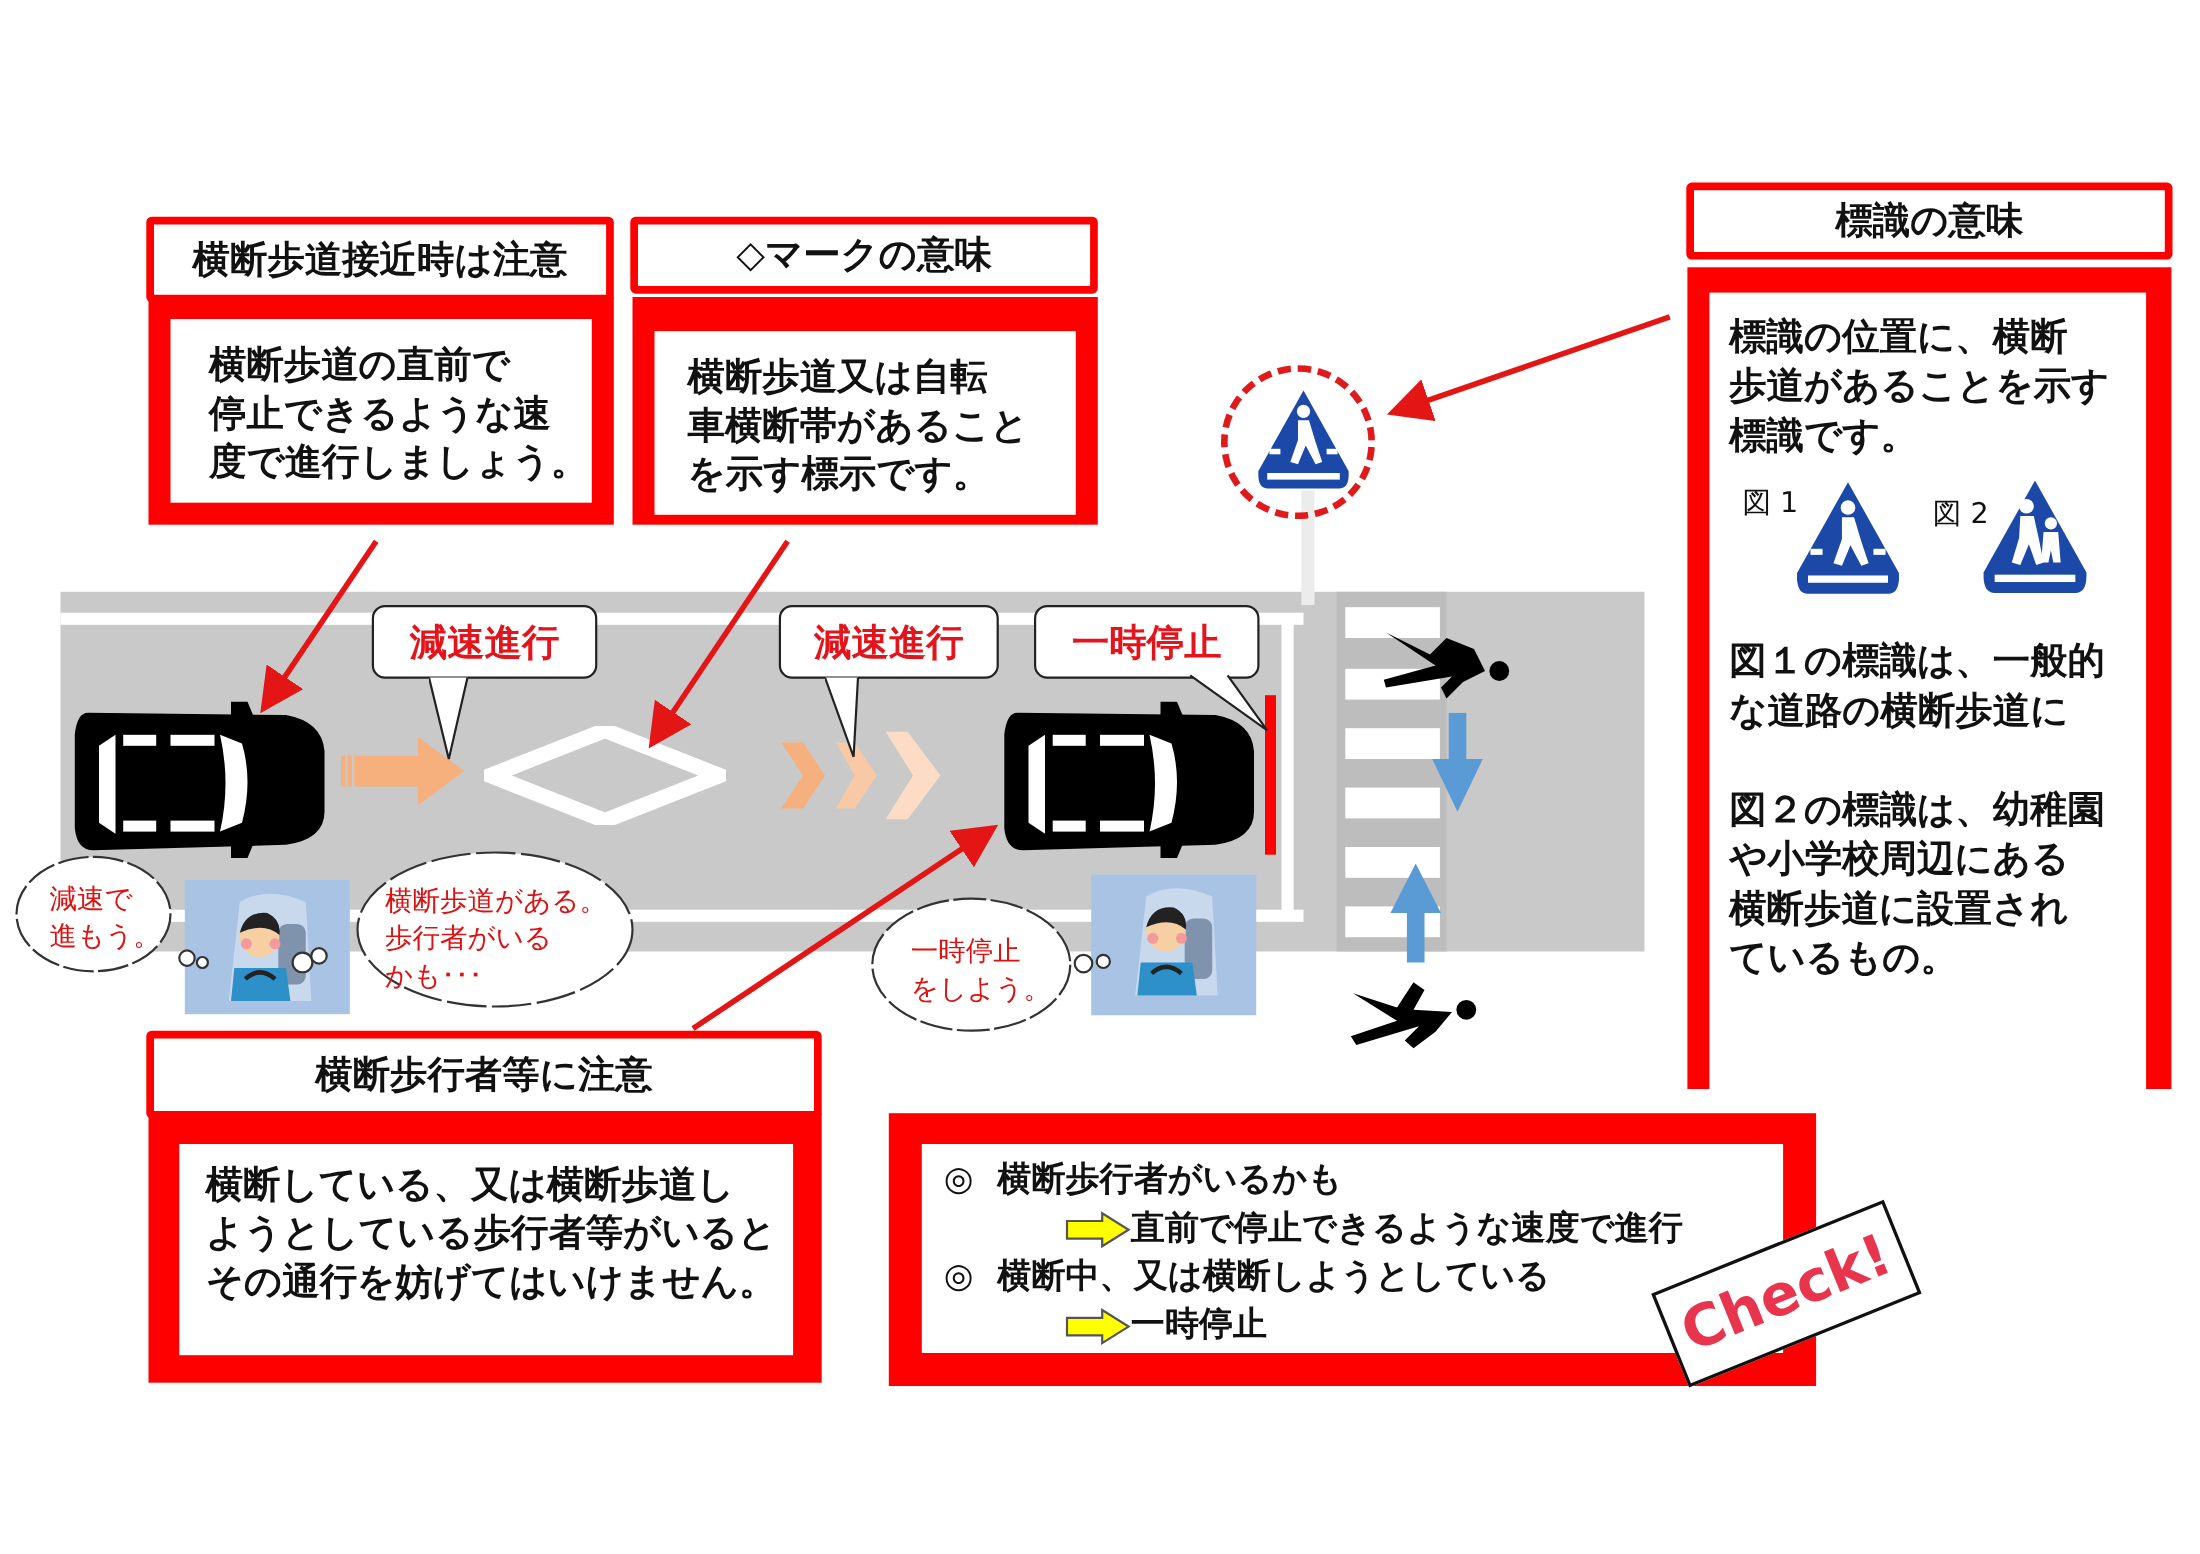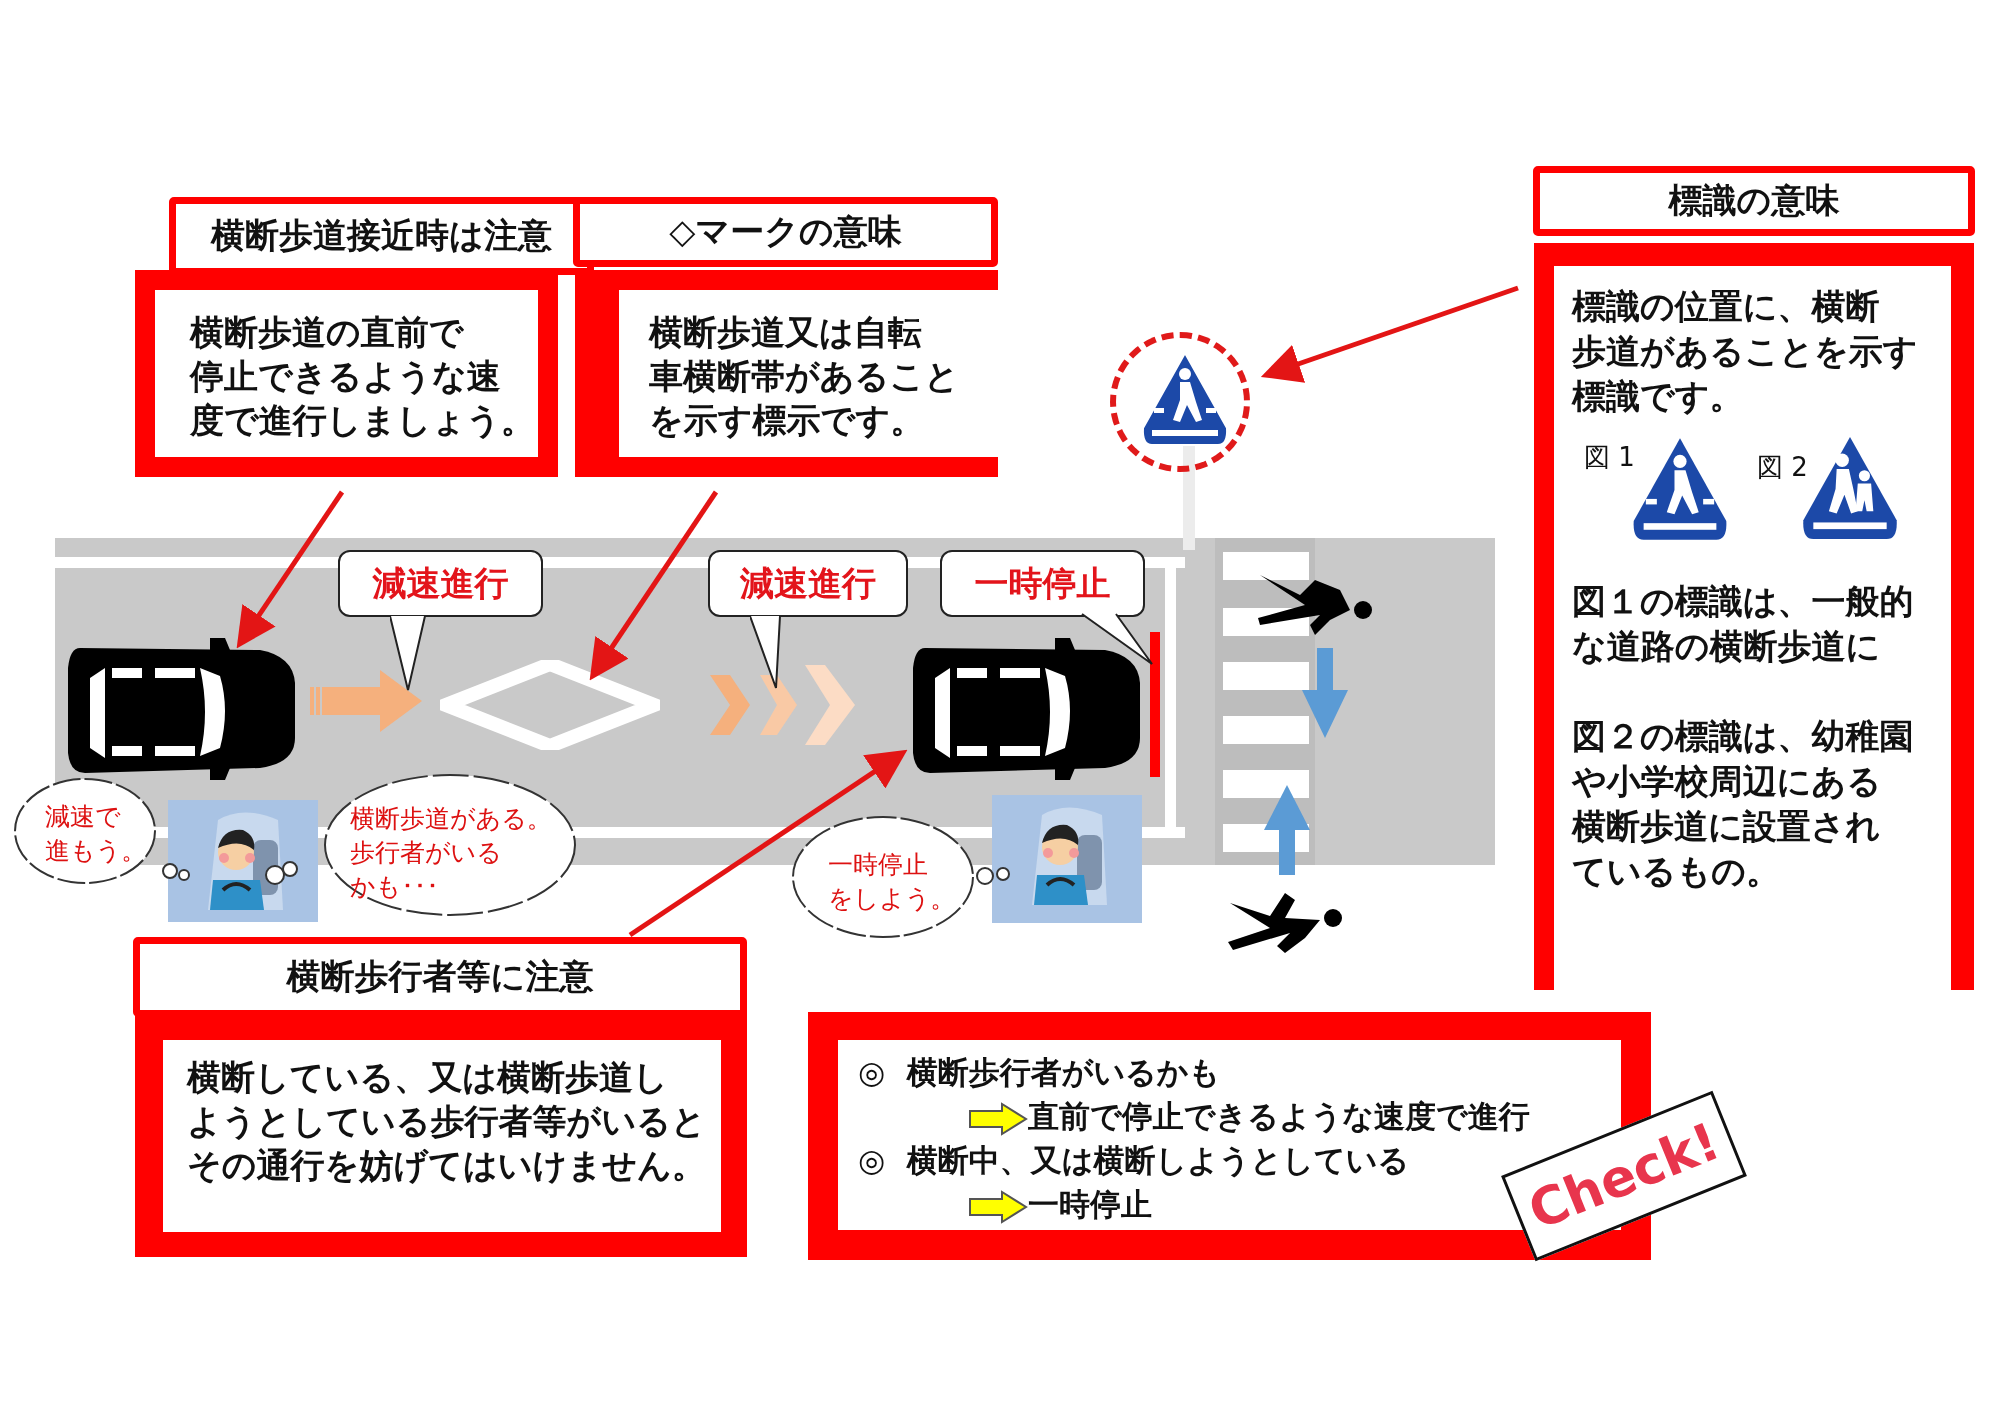--- a/index.html
+++ b/index.html
@@ -190,36 +190,36 @@
       <marker id="ah" markerWidth="8" markerHeight="8" refX="5" refY="4" orient="auto">
         <path d="M0 0 L8 4 L0 8 Z" fill="#e31515"></path>
       </marker>
     </defs>
   <line x1="342" y1="492" x2="245" y2="636" stroke="#e31515" stroke-width="5" marker-end="url(#ah)"></line>
   <line x1="716" y1="492" x2="598" y2="668" stroke="#e31515" stroke-width="5" marker-end="url(#ah)"></line>
   <line x1="630" y1="935" x2="895" y2="758" stroke="#e31515" stroke-width="5" marker-end="url(#ah)"></line>
   <line x1="1518" y1="288" x2="1275" y2="372" stroke="#e31515" stroke-width="5" marker-end="url(#ah)"></line>
 </svg>
 
-<div class="title-box" style="left:133px;top:197px;width:425px;height:78px;margin-left:36px;">
+<div class="title-box" style="left:133px;top:197px;width:425px;height:78px;">
   <span>横断歩道接近時は注意</span>
 </div>
 <div class="body-box" style="left:135px;top:270px;width:423px;height:207px;">
   <div class="body-inner" style="left:20px;top:20px;width:383px;height:167px;padding:20px 0 0 35px;">
     <span class="line">横断歩道の直前で</span>
     <span class="line">停止できるような速</span>
     <span class="line">度で進行しましょう。</span>
   </div>
 </div>
 
 <div class="title-box" style="left:573px;top:197px;width:425px;height:70px;">
   <span>◇マークの意味</span>
 </div>
 <div class="body-box" style="left:575px;top:270px;width:423px;height:207px;">
-  <div class="body-inner" style="left:20px;top:20px;width:383px;height:167px;padding:20px 0 0 30px;margin-left:24px;">
+  <div class="body-inner" style="left:20px;top:31px;width:383px;height:167px;padding:20px 0 0 30px;">
     <span class="line">横断歩道又は自転</span>
     <span class="line">車横断帯があること</span>
     <span class="line">を示す標示です。</span>
   </div>
 </div>
 
 <div class="title-box" style="left:1533px;top:166px;width:442px;height:70px;">
   <span>標識の意味</span>
 </div>
 <div class="body-box" style="left:1534px;top:243px;width:440px;height:747px;">

